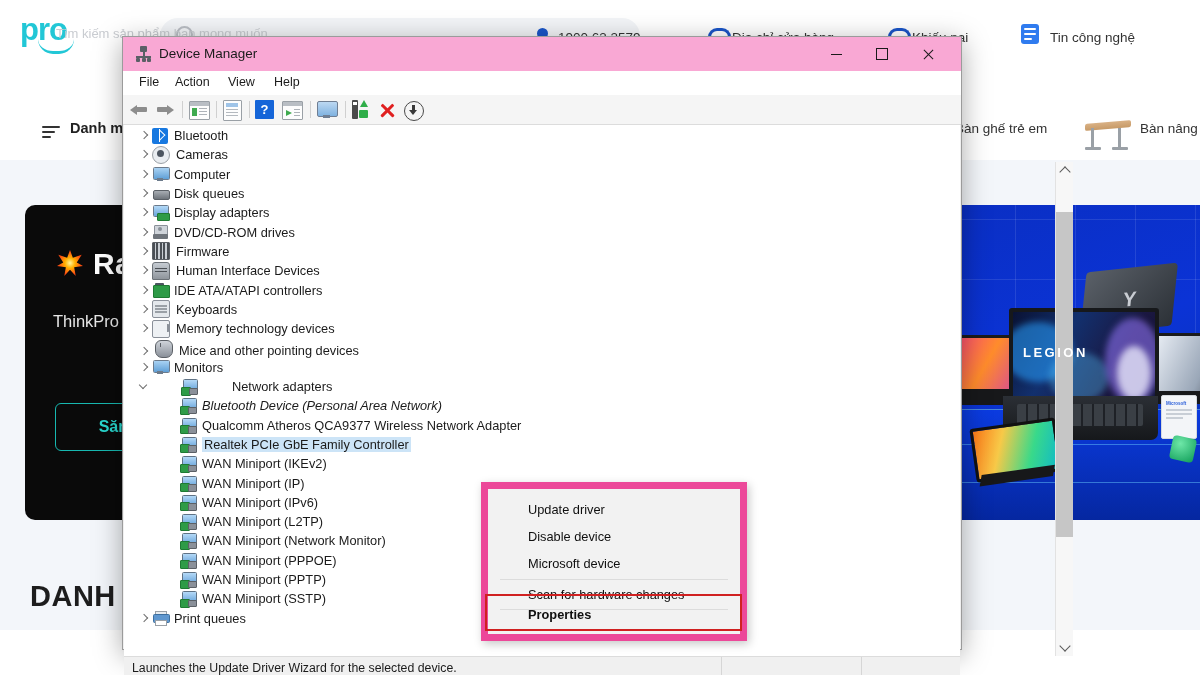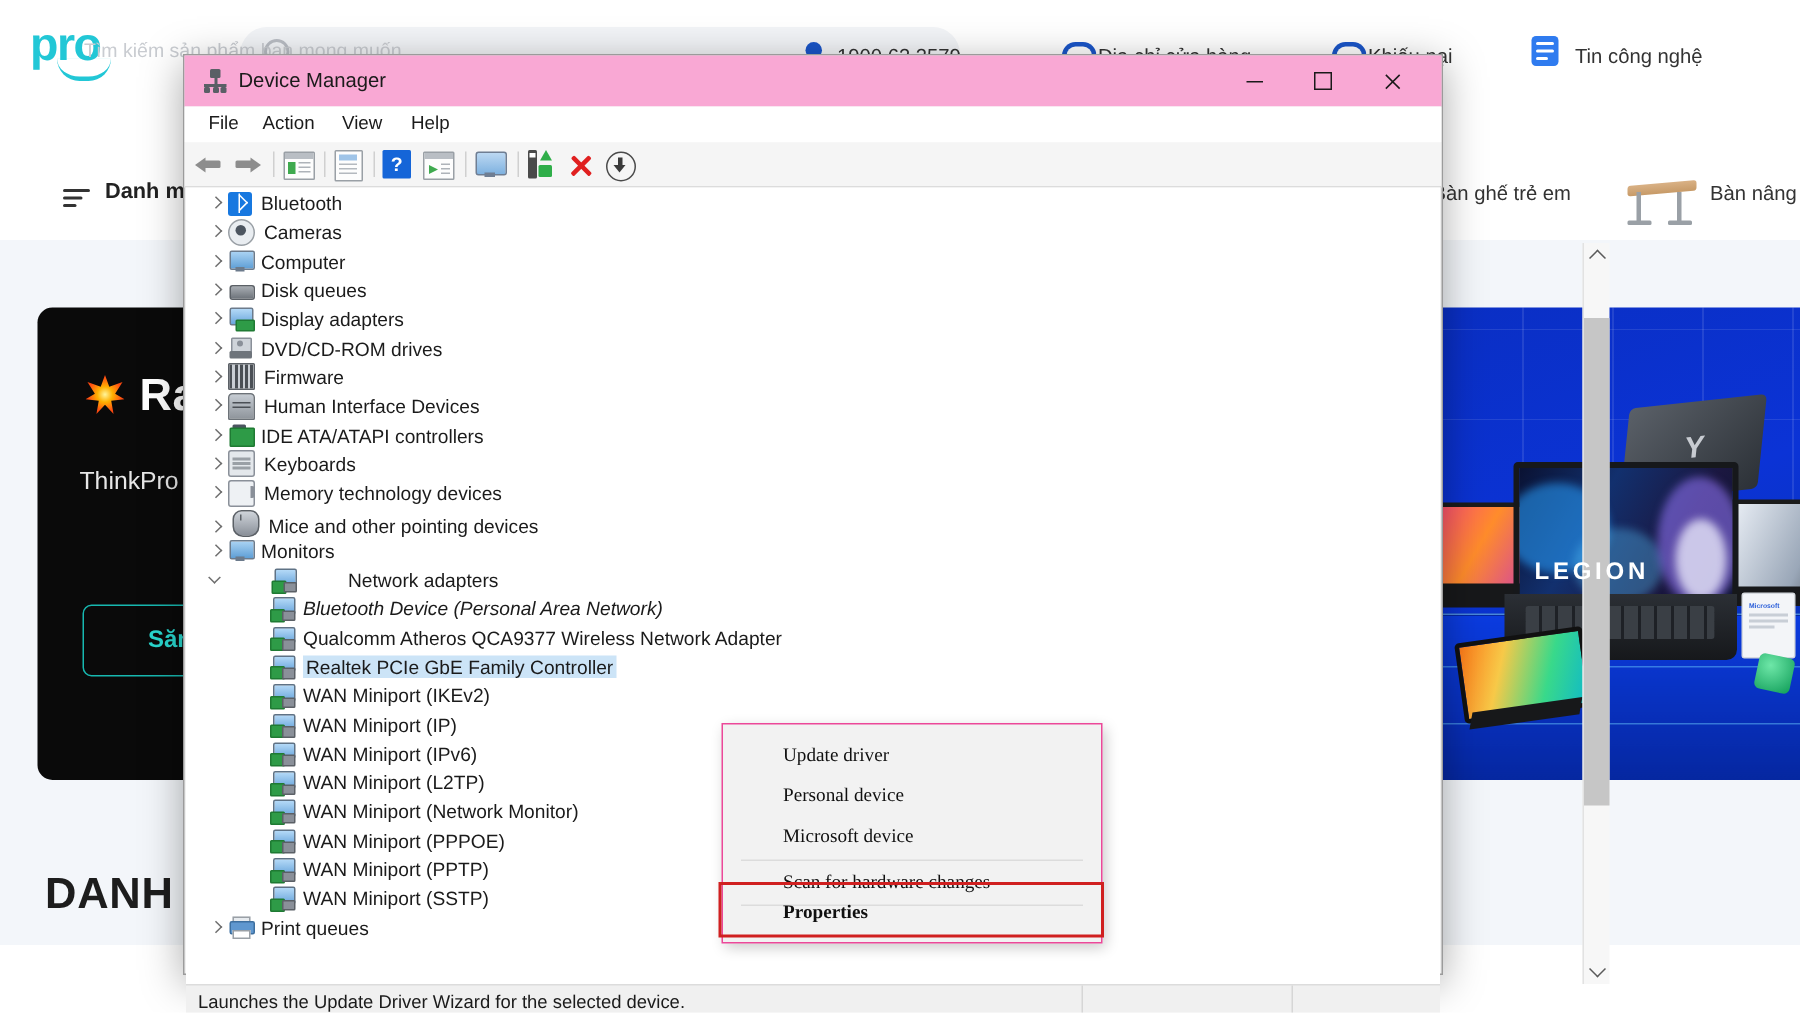--- a/index.html
+++ b/index.html
@@ -154,22 +154,22 @@
   .lap-main .scr{
     position:absolute;left:6px;top:0;width:142px;height:88px;border:4px solid #16181b;border-radius:3px;
     background:linear-gradient(120deg,#0a1233 0%,#12306e 35%,#1b1740 70%,#0d1330 100%);overflow:hidden;
   }
   .lap-main .scr .wisp{position:absolute;border-radius:50%;filter:blur(3px);}
   .w1{left:-10px;top:10px;width:70px;height:60px;background:rgba(40,160,255,.55);}
   .w2{left:36px;top:40px;width:60px;height:50px;background:rgba(90,200,255,.35);}
   .w3{left:92px;top:6px;width:56px;height:86px;background:rgba(150,120,255,.55);}
   .w4{left:104px;top:34px;width:34px;height:54px;background:rgba(240,240,255,.75);}
   .legion-txt{
-    position:absolute;left:10px;top:33px;color:#fff;font-size:16px;font-weight:700;
-    letter-spacing:2.5px;z-index:4;margin-top:28px;
+    position:absolute;left:10px;top:33px;color:#fff;font-size:13px;font-weight:700;
+    letter-spacing:2.5px;z-index:4;
   }
   .lap-main .base{
     position:absolute;left:0;top:88px;width:155px;height:44px;
     background:linear-gradient(#2b2f35,#16181b);border-radius:0 0 7px 7px;
   }
   .keys{position:absolute;left:14px;top:8px;width:126px;height:22px;
     background:repeating-linear-gradient(90deg,#3a3f45 0 9px,#1e2126 9px 11px),
                repeating-linear-gradient(0deg,#3a3f45 0 5px,#1e2126 5px 6px);border-radius:2px;}
   .lap-right{
     position:absolute;left:198px;top:128px;width:86px;height:74px;
@@ -369,21 +369,21 @@
   .dm-status{
     position:absolute;left:1px;top:619px;width:836px;height:22px;background:#f0f0f0;
     border-top:1px solid #dcdcdc;
   }
   .status-txt{position:absolute;left:8px;top:4px;font-size:12.3px;color:#1b1b1b;white-space:nowrap;}
   .status-div{position:absolute;top:0;width:1px;height:22px;background:#d6d6d6;}
 
   
   #ctx-menu{
     position:absolute;left:358px;top:445px;width:252px;height:145px;
-    background:#f2f2f2;border:1px solid #ec4899;box-shadow:2px 3px 9px rgba(0,0,0,.22);font-family:Liberation Serif, serif;
+    background:#f2f2f2;border:7px solid #ec4899;box-shadow:2px 3px 9px rgba(0,0,0,.22);
   }
   .ctx-item{
     position:absolute;left:0;width:252px;height:27px;display:flex;align-items:center;
     font-size:12.8px;color:#101010;padding-left:40px;box-sizing:border-box;white-space:nowrap;
   }
   .ctx-sep{position:absolute;left:12px;width:228px;height:1px;background:#dcdcdc;}
   .ctx-highlight{
     position:absolute;left:-3px;top:105px;width:257px;height:37px;
     border:2.4px solid #d02020;box-sizing:border-box;pointer-events:none;
   }
@@ -794,21 +794,21 @@
   </div>
 
   <div class="dm-status">
     <div class="status-txt">Launches the Update Driver Wizard for the selected device.</div>
     <div class="status-div" style="left:597px;"></div>
     <div class="status-div" style="left:737px;"></div>
   </div>
 
   <div id="ctx-menu">
     <div class="ctx-item" style="top:7px;">Update driver</div>
-    <div class="ctx-item" style="top:34px;">Personal device</div>
+    <div class="ctx-item" style="top:34px;">Disable device</div>
     <div class="ctx-item" style="top:61px;">Microsoft device</div>
     <div class="ctx-sep" style="top:90px;"></div>
     <div class="ctx-item" style="top:92px;">Scan for hardware changes</div>
     <div class="ctx-sep" style="top:120px;"></div>
     <div class="ctx-item bold" style="top:112px;">Properties</div>
     <div class="ctx-highlight"></div>
   </div>
 </div>
 
 </body></html>

